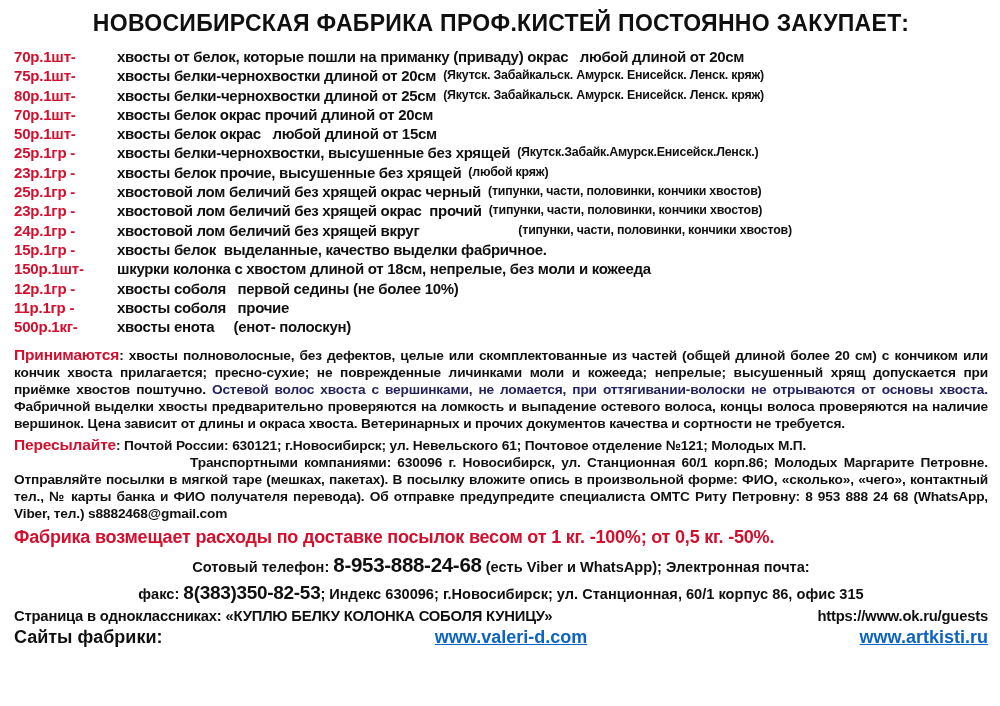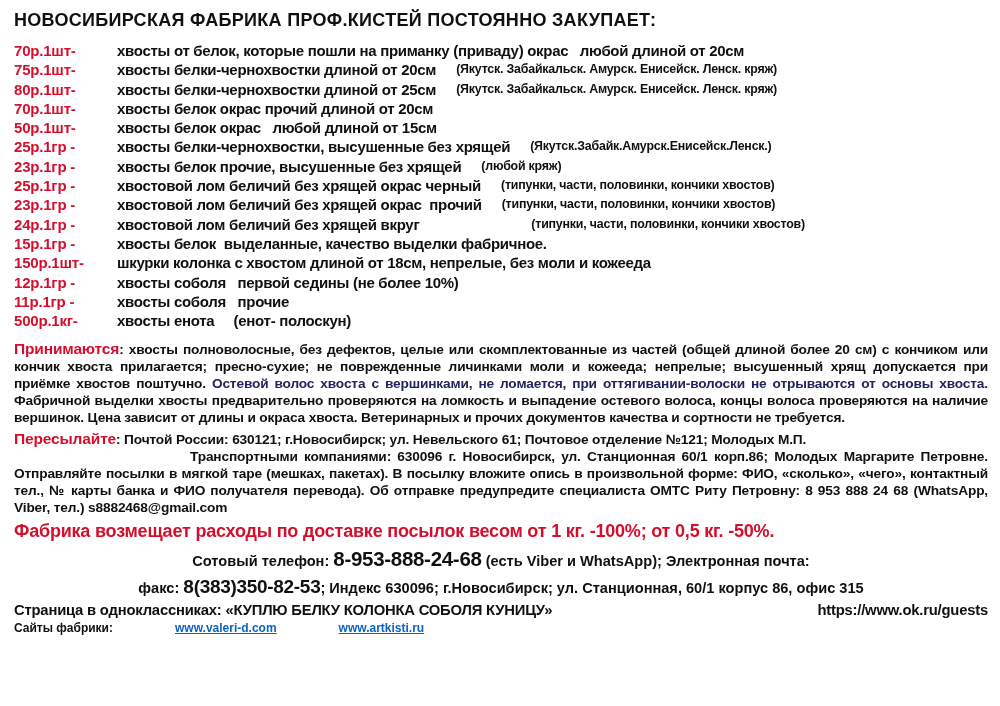--- a/index.html
+++ b/index.html
@@ -5,49 +5,49 @@
   :root { --red:#d40f2e; --blue:#0b63c4; --navy:#23235e; --ink:#101010; }
   * { box-sizing:border-box; }
   html,body { margin:0; padding:0; }
   body {
     width:1000px; height:706px; background:#ffffff; overflow:hidden;
     font-family:"Liberation Sans", sans-serif; color:var(--ink);
   }
   .page { padding:8px 12px 0 14px; }
 
   .title {
-    text-align:left; font-size:18px; font-weight:800; letter-spacing:0.3px;
+    text-align:center; font-size:23px; font-weight:800; letter-spacing:0.3px;
     margin:2px 0 0 0;
   }
 
   .items { margin-top:10px; }
   .row { display:flex; align-items:center; line-height:19.3px; white-space:nowrap; }
   .price { flex:0 0 103px; color:var(--red); font-weight:800; font-size:15px; white-space:pre; letter-spacing:-0.2px; }
   .itext { font-weight:800; font-size:15px; white-space:pre; letter-spacing:-0.3px; }
-  .inote { font-weight:700; font-size:12.4px; margin-left:20px; letter-spacing:-0.2px; }
+  .inote { font-weight:700; font-size:12.4px; margin-left:7px; letter-spacing:-0.2px; }
   .gap-spacer { display:inline-block; width:92px; }
 
   .para { text-align:justify; font-size:13.7px; font-weight:800; line-height:17px; margin:0; letter-spacing:-0.15px; }
   .accepted { margin-top:10px; }
   .label-red { color:var(--red); font-weight:800; font-size:15.5px; }
   .seg { white-space:normal; }
   .seg-navy { color:var(--navy); font-weight:600; }
 
   .shipping { margin-top:4px; }
   .ship-para2 { text-indent:176px; }
 
   .reimburse { color:var(--red); font-size:18px; font-weight:800; text-align:left; margin-top:5px; letter-spacing:-0.2px; }
 
   .center-line { text-align:center; font-weight:800; font-size:14.6px; margin-top:5px; white-space:pre-wrap; }
   .big-number { font-size:20.5px; letter-spacing:-0.3px; }
   .email-line { text-align:center; font-weight:800; font-size:21px; margin-top:2px; letter-spacing:0.2px; }
   .fax-big { font-size:19px; letter-spacing:-0.3px; }
 
   .ok-line { display:flex; justify-content:space-between; gap:58px; font-weight:800; font-size:14.8px; margin-top:4px; letter-spacing:-0.2px; }
-  .sites-line { display:flex; justify-content:flex-start; gap:62px; font-weight:800; font-size:12px; margin-top:3px; align-items:baseline; }
+  .sites-line { display:flex; justify-content:space-between; gap:62px; font-weight:800; font-size:18px; margin-top:3px; align-items:baseline; }
   .weblink { color:var(--blue); text-decoration:underline; font-weight:800; cursor:pointer; }
 </style>
 </head>
 <body>
 
 <div class="page">
 
   <h1 class="title">НОВОСИБИРСКАЯ ФАБРИКА ПРОФ.КИСТЕЙ ПОСТОЯННО ЗАКУПАЕТ:</h1>
 
   <div class="items">

